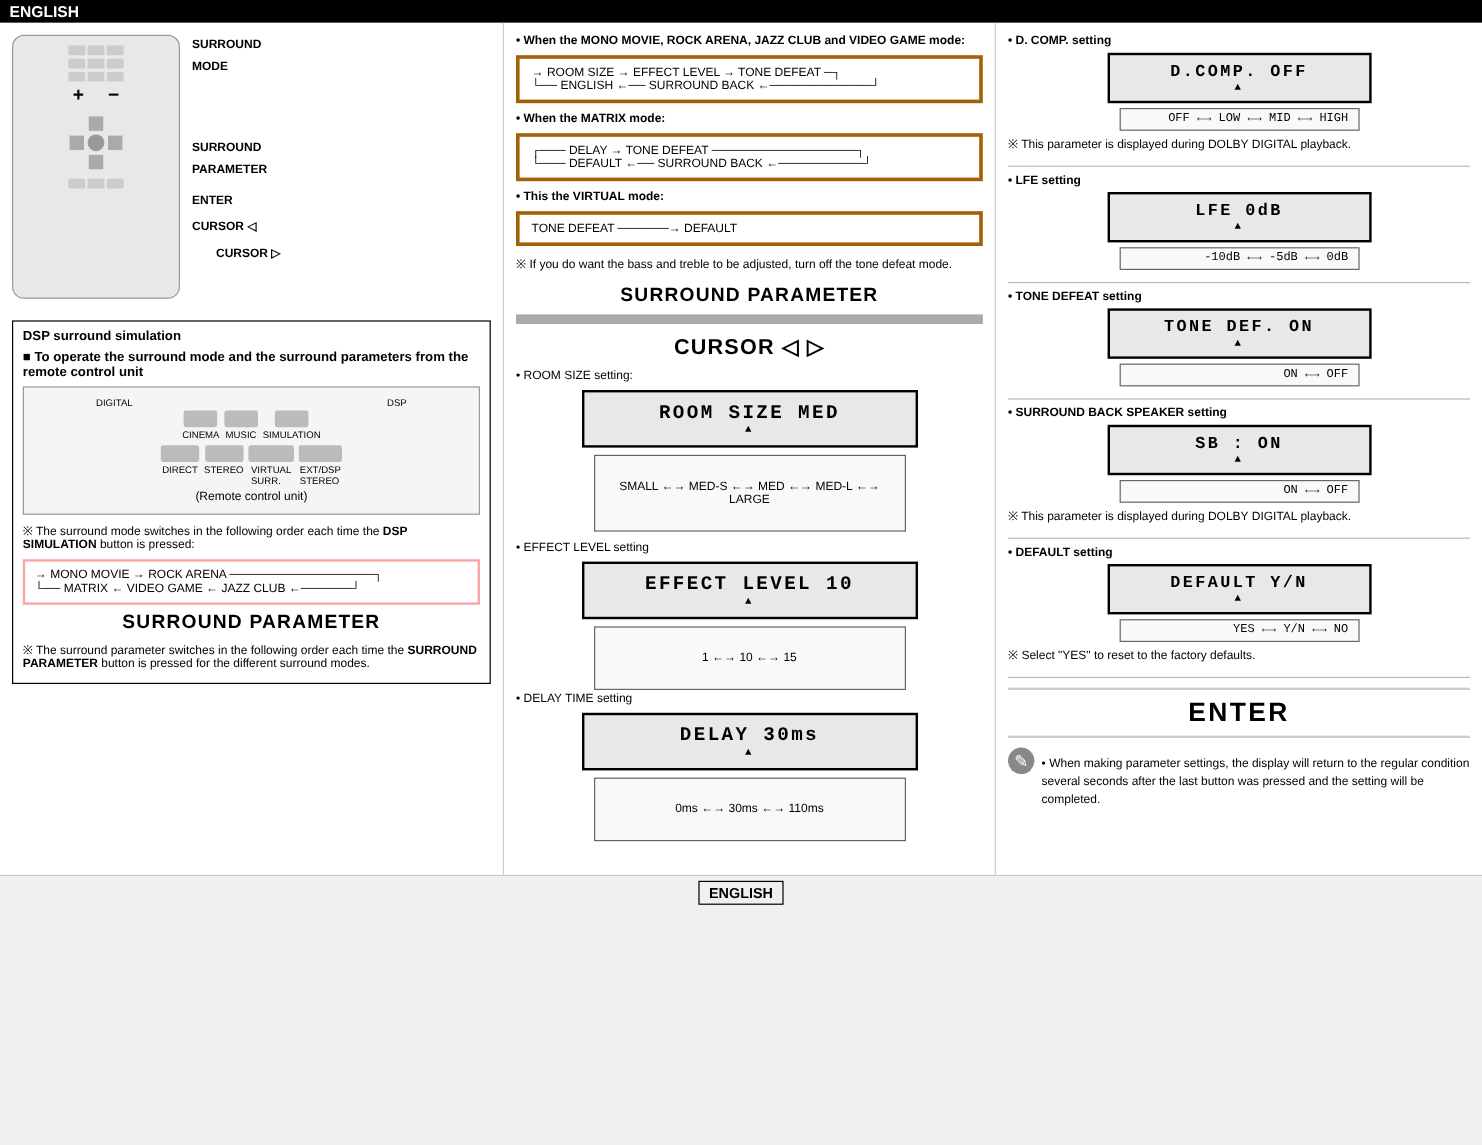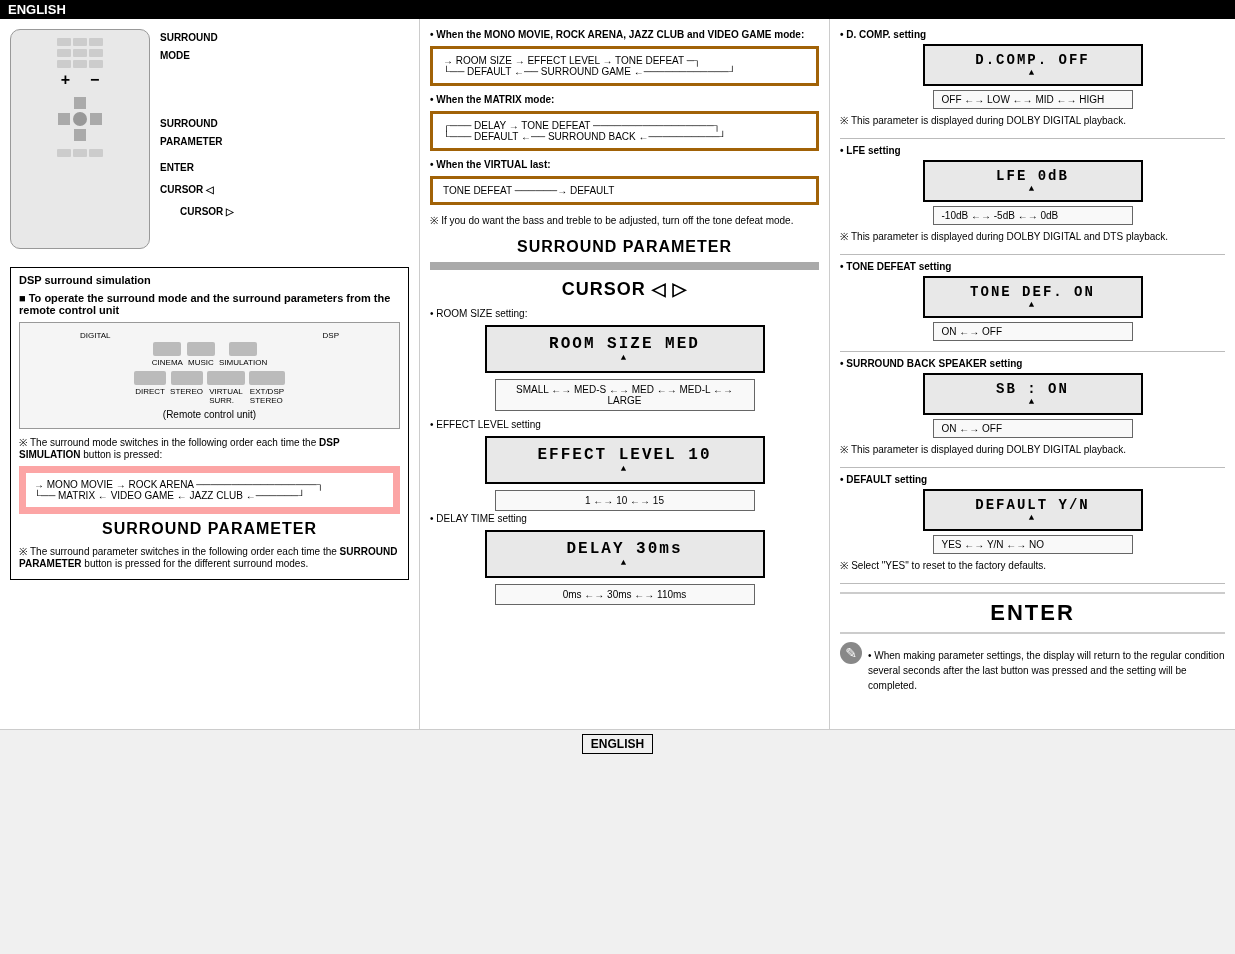--- a/index.html
+++ b/index.html
@@ -189,21 +189,21 @@
     }
 
     .remote-unit-caption {
       font-size: 10px;
       text-align: center;
       margin-top: 4px;
     }
 
     
     .mode-seq-box {
-      border: 7px solid #fca5a5;
+      border: 2px solid #fca5a5;
       padding: 6px 8px;
       margin: 6px 0;
     }
 
     .mode-seq-row {
       display: flex;
       align-items: center;
       font-size: 10px;
       gap: 4px;
       white-space: nowrap;
@@ -248,21 +248,21 @@
       width: 280px;
       font-family: 'Courier New', Courier, monospace;
       font-size: 16px;
       font-weight: bold;
       text-align: center;
       letter-spacing: 2px;
     }
 
     .display-range {
       border: 1px solid #666;
-      padding: 4px 10px;
+      padding: 20px 10px;
       margin: 2px auto;
       width: 260px;
       font-size: 10px;
       text-align: center;
       background: #f9f9f9;
     }
 
     
     .cursor-section {
       text-align: center;
@@ -309,22 +309,23 @@
       text-align: center;
       letter-spacing: 2px;
     }
 
     .right-range {
       border: 1px solid #666;
       padding: 3px 8px;
       margin: 2px auto;
       width: 200px;
       font-size: 10px;
-      text-align: left;
+      text-align: right;
       background: #f9f9f9;
+      font-family: Liberation Mono, monospace;
     }
 
     
     .enter-title {
       font-family: 'Arial Black', Arial, sans-serif;
       font-size: 22px;
       font-weight: 900;
       text-align: center;
       letter-spacing: 2px;
       margin: 8px 0;
@@ -532,39 +533,39 @@
 
       <div class="mid-bullet">
         <span class="bold">• When the MONO MOVIE, ROCK ARENA, JAZZ CLUB and VIDEO GAME mode:</span>
       </div>
 
       <div class="flow-diagram">
         <div class="flow-row">
           <span>→ ROOM SIZE → EFFECT LEVEL → TONE DEFEAT ─┐</span>
         </div>
         <div class="flow-row">
-          <span>└── DEFAULT ←── SURROUND GAME ←────────────┘</span>
+          <span>└── ENGLISH ←── SURROUND BACK ←────────────┘</span>
         </div>
       </div>
 
       <div class="mid-bullet">
         <span class="bold">• When the MATRIX mode:</span>
       </div>
 
       <div class="flow-diagram">
         <div class="flow-row">
           <span>┌─── DELAY → TONE DEFEAT ─────────────────┐</span>
         </div>
         <div class="flow-row">
           <span>└─── DEFAULT ←── SURROUND BACK ←──────────┘</span>
         </div>
       </div>
 
       <div class="mid-bullet">
-        <span class="bold">• When the VIRTUAL last:</span>
+        <span class="bold">• This the VIRTUAL mode:</span>
       </div>
 
       <div class="flow-diagram">
         <div class="flow-row">
           <span>TONE DEFEAT ──────→ DEFAULT</span>
         </div>
       </div>
 
       <div style="font-size:10px;margin:4px 0 10px 0;line-height:1.5;">
         ※ If you do want the bass and treble to be adjusted, turn off the tone defeat mode.
@@ -629,23 +630,20 @@
 
       <hr class="section-divider">
 
       <div class="right-section">
         <div class="right-bullet">• LFE setting</div>
         <div class="right-display">
           <span>LFE       0dB</span>
           <div style="font-size:9px;">▲</div>
         </div>
         <div class="right-range">-10dB ←→ -5dB ←→ 0dB</div>
-        <div class="right-note asterisk-note">
-          <span>This parameter is displayed during DOLBY DIGITAL and DTS playback.</span>
-        </div>
       </div>
 
       <hr class="section-divider">
 
       <div class="right-section">
         <div class="right-bullet">• TONE DEFEAT setting</div>
         <div class="right-display">
           <span>TONE DEF.  ON</span>
           <div style="font-size:9px;">▲</div>
         </div>

